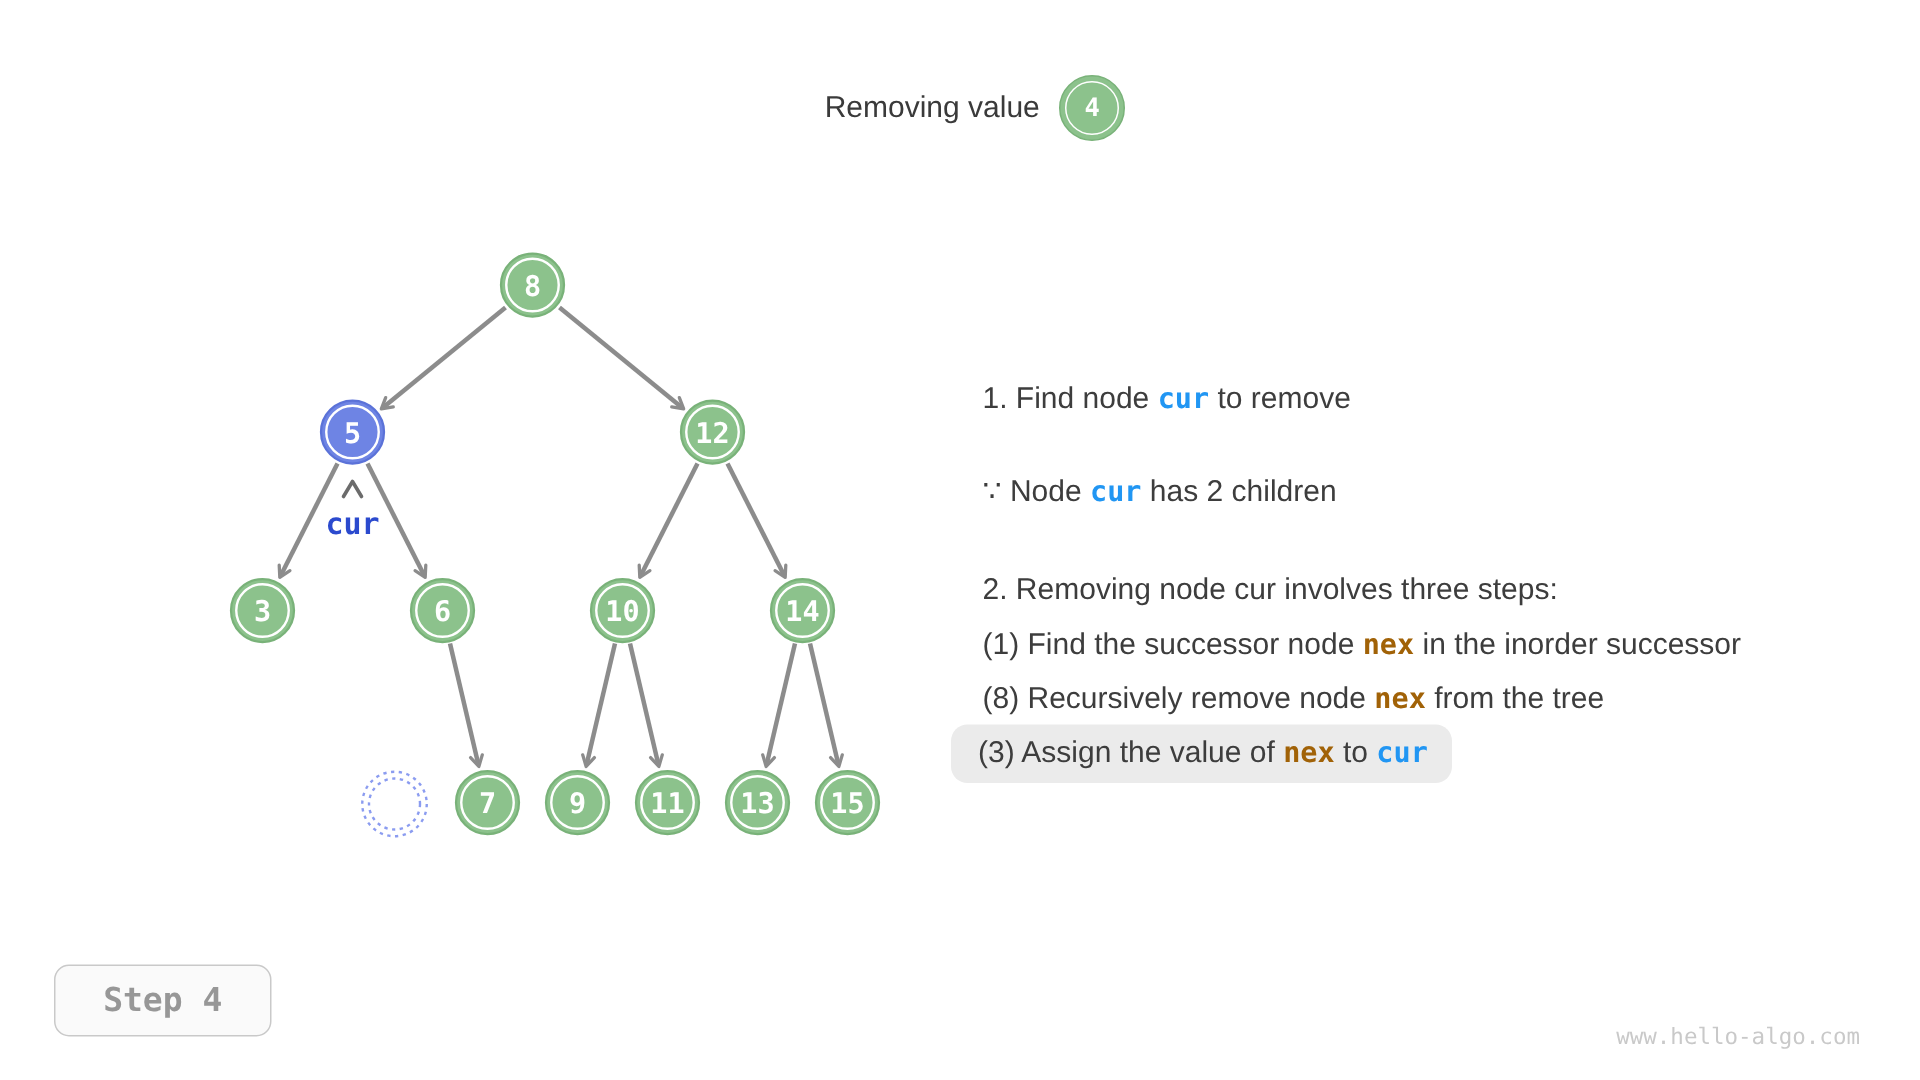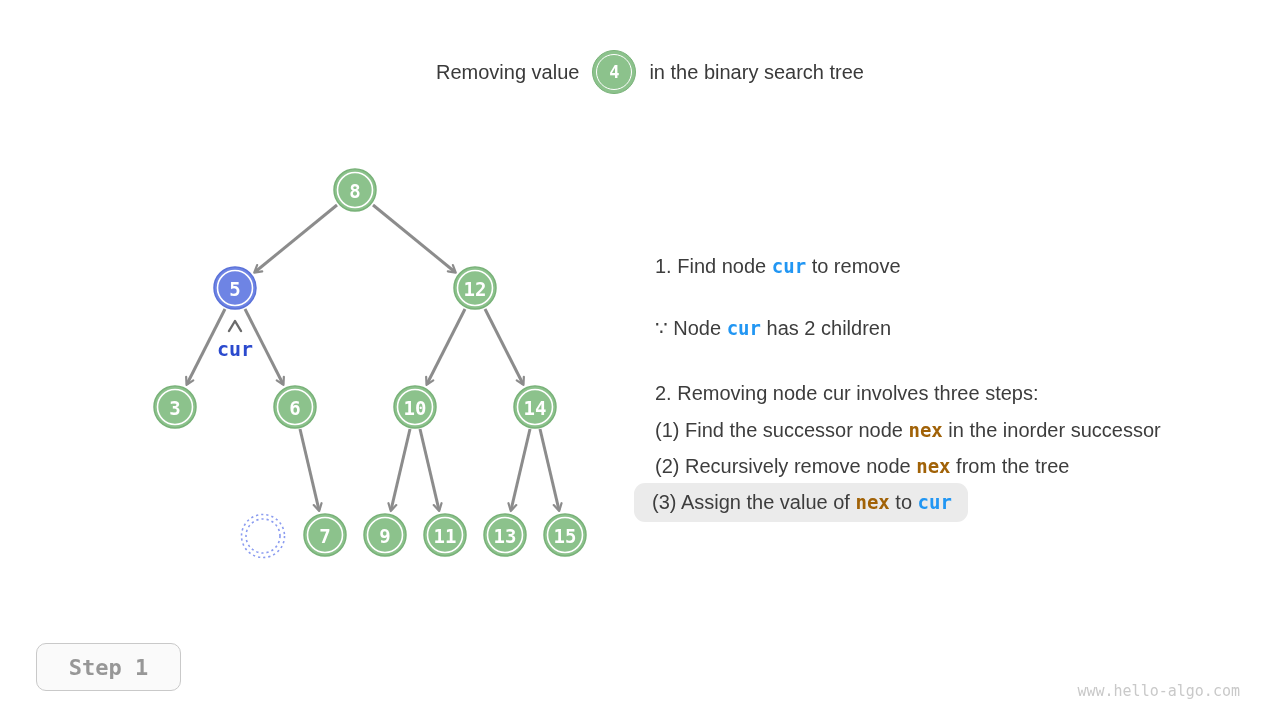--- a/index.html
+++ b/index.html
@@ -80,21 +80,20 @@
 <body>
 
 <div class="stage">
 
   <div class="title">
     <span>Removing value</span>
     <span class="node-badge">
       <span class="ring"></span>
       <b>4</b>
     </span>
-    <span>in the binary search tree</span>
   </div>
 
   <svg class="tree" width="1280" height="720" viewBox="0 0 1280 720">
     <defs>
       <marker id="arrow" markerWidth="12" markerHeight="12" refX="8" refY="6" orient="auto" markerUnits="userSpaceOnUse">
         <path d="M2,2 L9,6 L2,10" fill="none" stroke="#8c8c8c" stroke-width="2.2" stroke-linecap="round" stroke-linejoin="round"></path>
       </marker>
     </defs>
 
     <line class="edge" x1="337" y1="205" x2="255" y2="272" marker-end="url(#arrow)"></line>
@@ -176,23 +175,23 @@
 
     <polyline class="caret" points="229,331 235,321 241,331"></polyline>
     <text class="cur-text" x="235" y="349">cur</text>
   </svg>
 
   <div class="notes">
     <div class="line l1"><span>1. Find node </span><span class="kw kw-light">cur</span><span> to remove</span></div>
     <div class="line l2"><span>∵ Node </span><span class="kw kw-light">cur</span><span> has 2 children</span></div>
     <div class="line l3">2. Removing node cur involves three steps:</div>
     <div class="line l4"><span>(1) Find the successor node </span><span class="kw kw-dark">nex</span><span> in the inorder successor</span></div>
-    <div class="line l5"><span>(2) Recursively remove node </span><span class="kw kw-dark">nex</span><span> from the tree</span></div>
+    <div class="line l5"><span>(8) Recursively remove node </span><span class="kw kw-dark">nex</span><span> from the tree</span></div>
     <div class="line l6"><span>(3) Assign the value of </span><span class="kw kw-dark">nex</span><span> to </span><span class="kw kw-light">cur</span></div>
   </div>
 
   <div class="step">
-    <span>Step 1</span>
+    <span>Step 4</span>
   </div>
 
   <div class="watermark">www.hello-algo.com</div>
 
 </div>
 
 </body></html>

